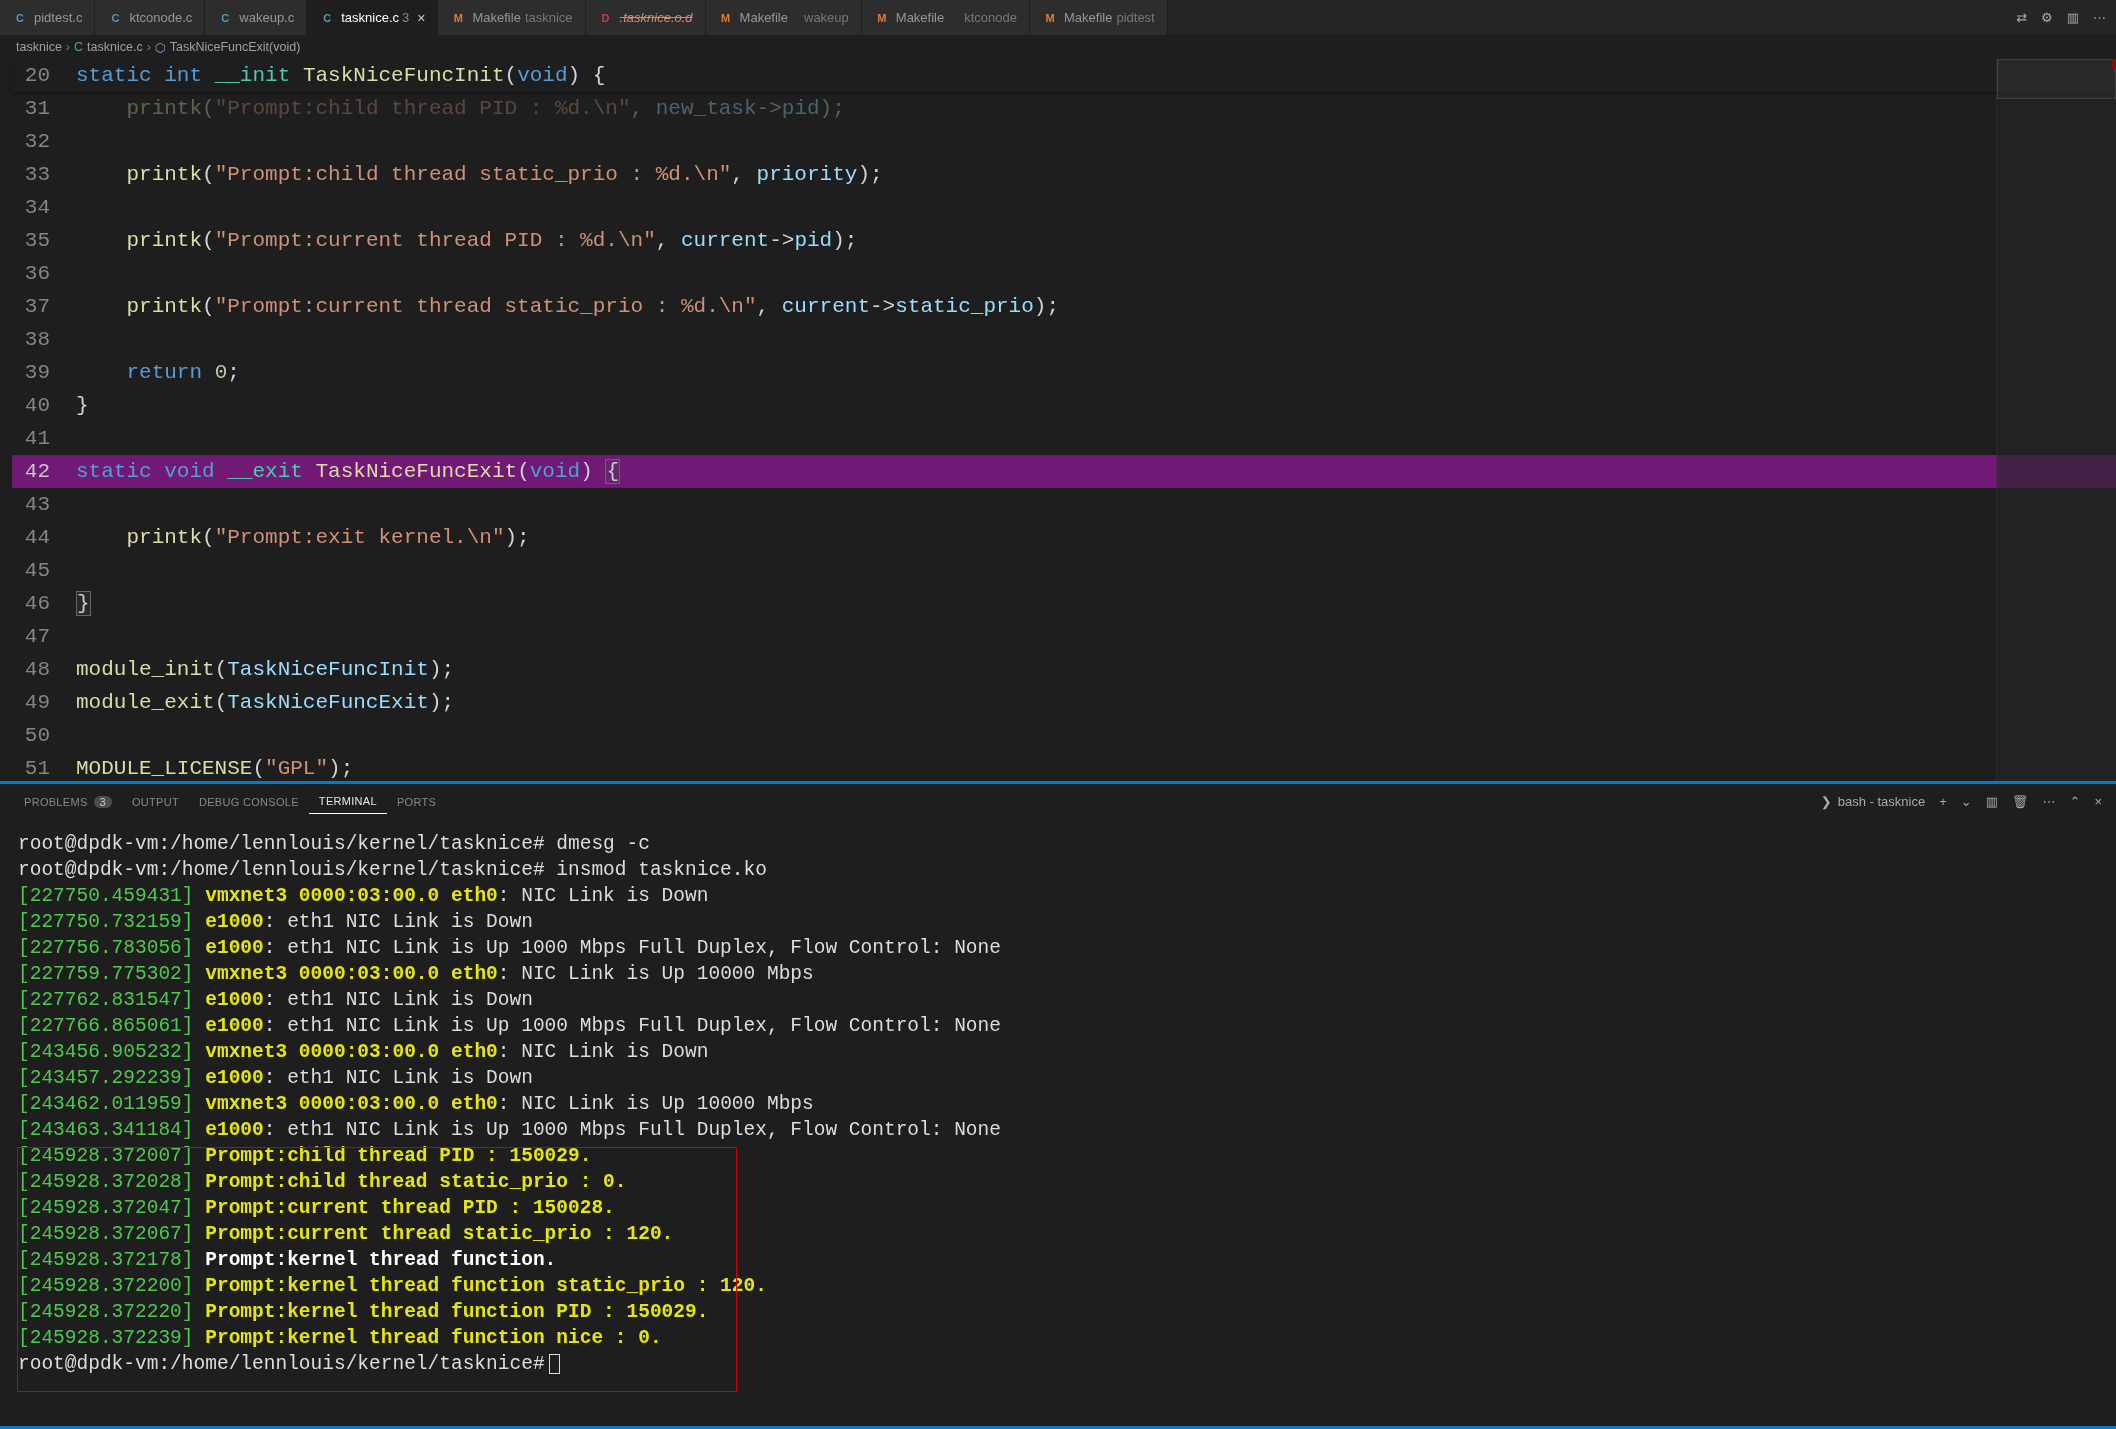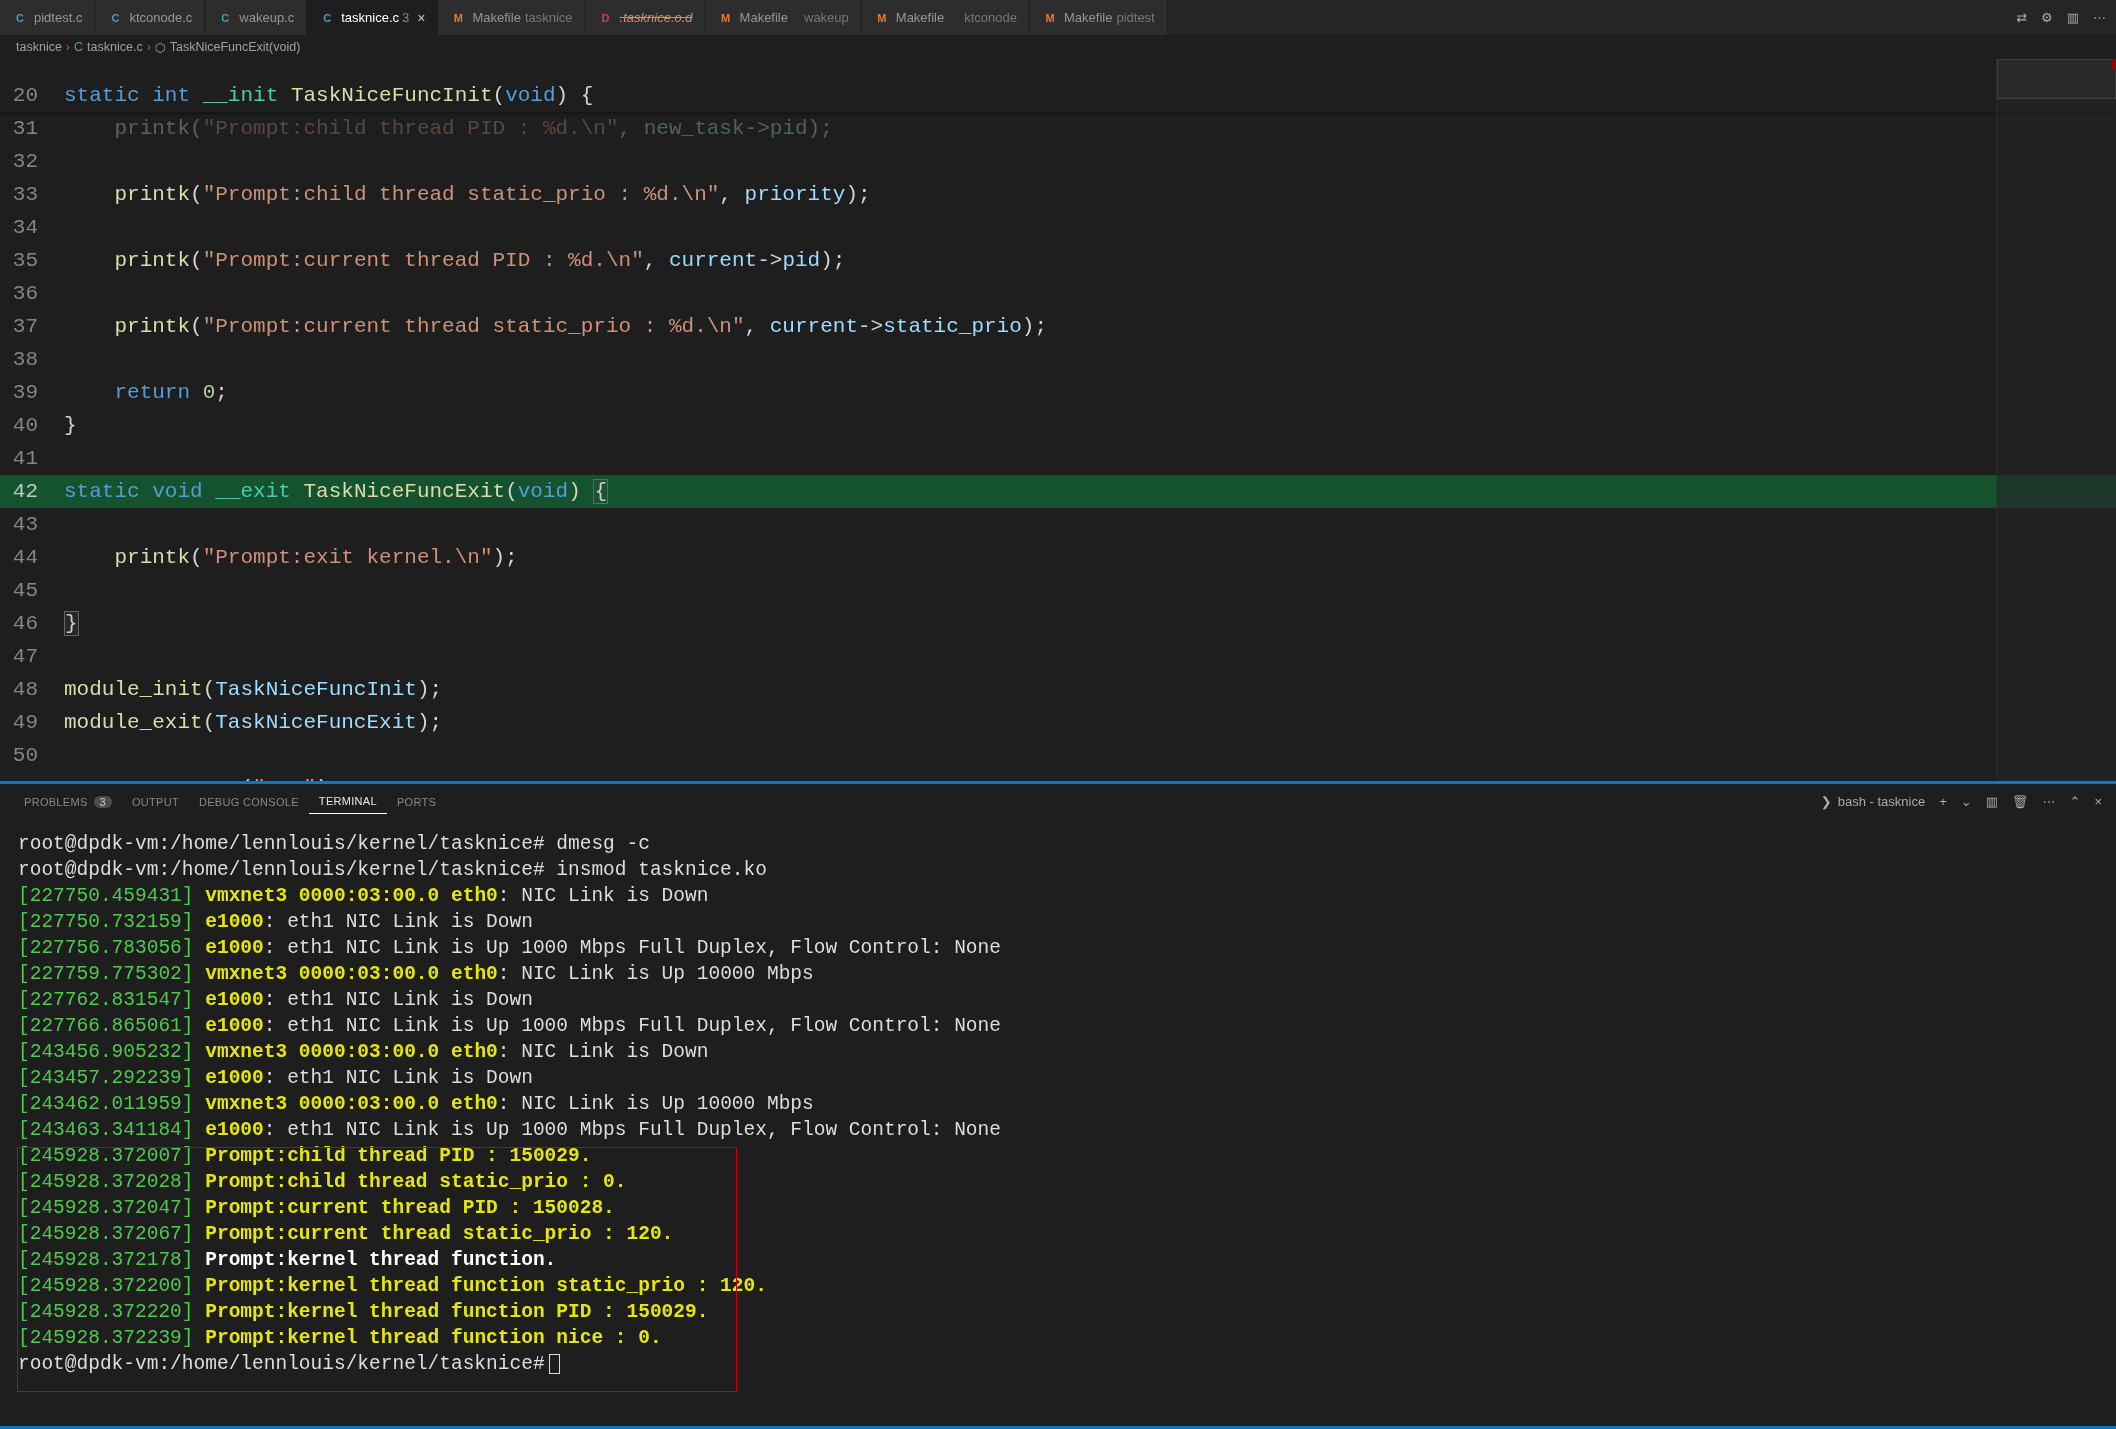--- a/index.html
+++ b/index.html
@@ -18,24 +18,24 @@
 .right-icons { margin-left:auto; display:flex; align-items:center; padding-right:10px; gap:14px; color:#aaa; }
 
 .breadcrumb { display:flex; align-items:center; background:#1e1e1e; padding:4px 16px; font-size:12.5px; color:#a0a0a0; height:24px; }
 .breadcrumb .sep { margin:0 4px; color:#777; }
 .breadcrumb .crumb-icon { margin-right:4px; }
 
 .editor-wrap { position:relative; height:722px; background:#1e1e1e; overflow:hidden; }
 .minimap { position:absolute; right:0; top:0; width:120px; height:100%; background:#25252a; opacity:0.6; border-left:1px solid #333; }
 .minimap-hl { position:absolute; left:0; right:0; height:40px; top:0; background:rgba(160,160,160,0.1); border:1px solid #555; }
 .minimap-marker { position:absolute; right:0; width:4px; height:10px; background:#c00; }
-.editor { font-family:Consolas,'Courier New',monospace; font-size:21px; line-height:33px; padding-left:0;margin-top:20px; }
+.editor { font-family:Consolas,'Courier New',monospace; font-size:21px; line-height:33px; padding-left:12px; }
 .line { display:flex; white-space:pre; }
 .line.sticky { position:relative; box-shadow: 0 2px 3px rgba(0,0,0,0.35); }
-.line.current { background:#14532d; box-shadow: inset 0 1px 0 #3a3a3a, inset 0 -1px 0 #3a3a3a; }
+.line.current { background:#701a75; box-shadow: inset 0 1px 0 #3a3a3a, inset 0 -1px 0 #3a3a3a; }
 .lineno { width:64px; text-align:right; padding-right:26px; color:#858585; user-select:none; }
 .line.current .lineno { color:#c6c6c6; }
 .code { flex:1; }
 
 .kw { color:#569cd6; }
 .fn { color:#dcdcaa; }
 .type { color:#4ec9b0;text-align:center; }
 .str { color:#ce9178; }
 .num { color:#b5cea8; }
 .var { color:#9cdcfe; }

